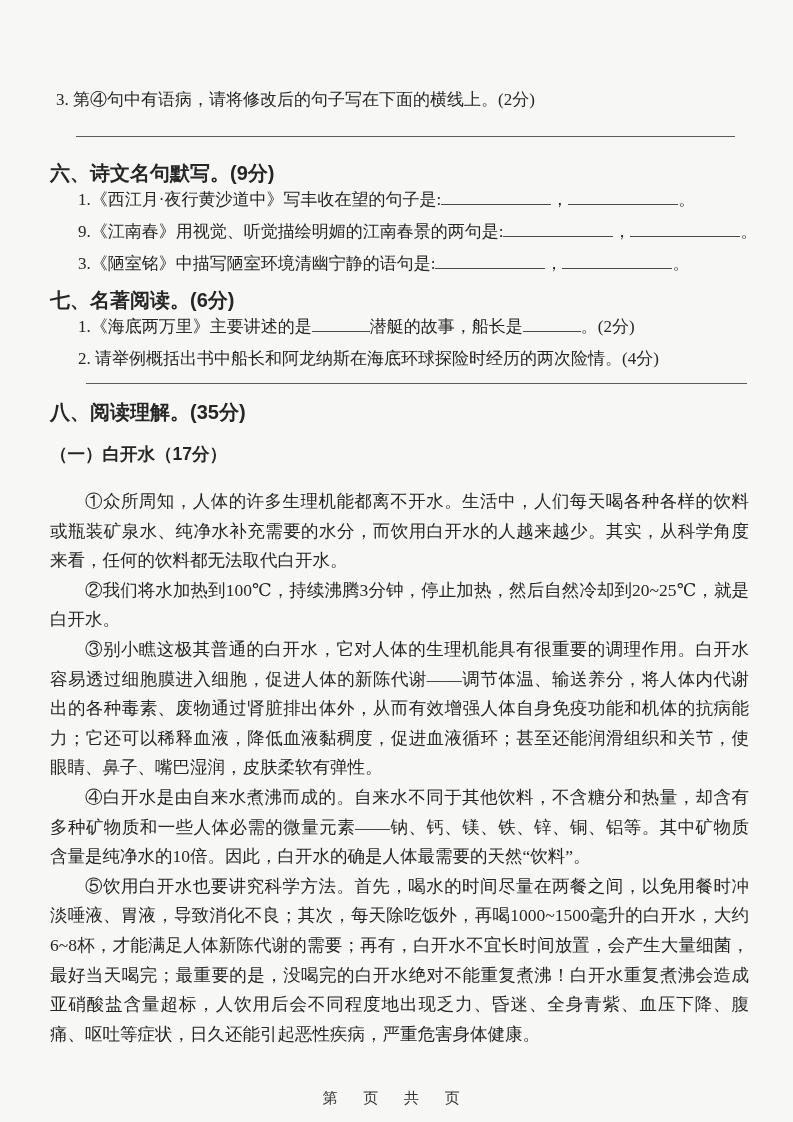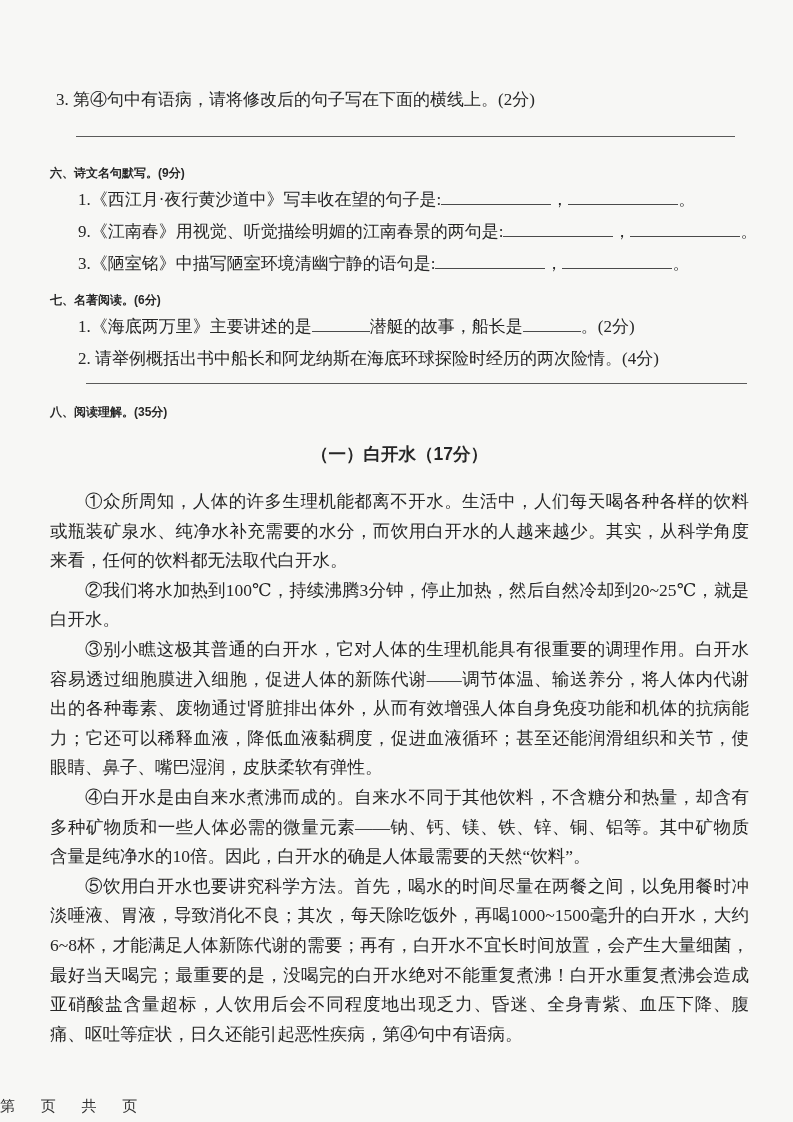--- a/index.html
+++ b/index.html
@@ -27,21 +27,21 @@
     border: none;
     border-top: 1.5px solid #5a5a5a;
     height: 0;
   }
   .rule-1 { margin: 24px 14px 0 26px; }
   .rule-2 { margin: 12px 2px 0 36px; }
   
   .sec-title {
     font-family: "Liberation Sans", "DejaVu Sans", sans-serif;
     font-weight: bold;
-    font-size: 12px;
+    font-size: 20px;
     line-height: 24px;
     margin: 0;
   }
   .sec6-title { margin-top: 24px; }
   .sec7-title { margin-top: 12px; }
   .sec8-title { margin-top: 16px; }
   
   .sub-item {
     font-size: 17px;
     line-height: 24px;
@@ -58,38 +58,38 @@
     vertical-align: baseline;
   }
   .blank-wide { width: 110px; }
   .blank-small { width: 58px; }
   
   .passage-title {
     font-family: "Liberation Sans", "DejaVu Sans", sans-serif;
     font-weight: bold;
     font-size: 17.5px;
     line-height: 24px;
-    text-align: center;
     margin: 18px 0 0 0;
   }
   .passage {
     margin-top: 21px;
   }
   .passage p {
     margin: 0;
     font-size: 17.5px;
     line-height: 29.6px;
     text-align: justify;
     text-indent: 2em;
   }
   
   .page-footer {
     position: absolute;
     left: 0; right: 0;
-    bottom: 6px;
+    bottom: 14px;
+    text-align: center;
     font-size: 15px;
     letter-spacing: 11px;
     color: #333;
     margin-top: 17px;
   }
 </style>
 </head>
 <body>
 
 <div class="sheet">
@@ -127,18 +127,18 @@
 
   <h2 class="sec-title sec8-title">八、阅读理解。(35分)</h2>
 
   <div class="passage-title">（一）白开水（17分）</div>
 
   <div class="passage">
     <p>①众所周知，人体的许多生理机能都离不开水。生活中，人们每天喝各种各样的饮料或瓶装矿泉水、纯净水补充需要的水分，而饮用白开水的人越来越少。其实，从科学角度来看，任何的饮料都无法取代白开水。</p>
     <p>②我们将水加热到100℃，持续沸腾3分钟，停止加热，然后自然冷却到20~25℃，就是白开水。</p>
     <p>③别小瞧这极其普通的白开水，它对人体的生理机能具有很重要的调理作用。白开水容易透过细胞膜进入细胞，促进人体的新陈代谢——调节体温、输送养分，将人体内代谢出的各种毒素、废物通过肾脏排出体外，从而有效增强人体自身免疫功能和机体的抗病能力；它还可以稀释血液，降低血液黏稠度，促进血液循环；甚至还能润滑组织和关节，使眼睛、鼻子、嘴巴湿润，皮肤柔软有弹性。</p>
     <p>④白开水是由自来水煮沸而成的。自来水不同于其他饮料，不含糖分和热量，却含有多种矿物质和一些人体必需的微量元素——钠、钙、镁、铁、锌、铜、铝等。其中矿物质含量是纯净水的10倍。因此，白开水的确是人体最需要的天然“饮料”。</p>
-    <p>⑤饮用白开水也要讲究科学方法。首先，喝水的时间尽量在两餐之间，以免用餐时冲淡唾液、胃液，导致消化不良；其次，每天除吃饭外，再喝1000~1500毫升的白开水，大约6~8杯，才能满足人体新陈代谢的需要；再有，白开水不宜长时间放置，会产生大量细菌，最好当天喝完；最重要的是，没喝完的白开水绝对不能重复煮沸！白开水重复煮沸会造成亚硝酸盐含量超标，人饮用后会不同程度地出现乏力、昏迷、全身青紫、血压下降、腹痛、呕吐等症状，日久还能引起恶性疾病，第④句中有语病。</p>
+    <p>⑤饮用白开水也要讲究科学方法。首先，喝水的时间尽量在两餐之间，以免用餐时冲淡唾液、胃液，导致消化不良；其次，每天除吃饭外，再喝1000~1500毫升的白开水，大约6~8杯，才能满足人体新陈代谢的需要；再有，白开水不宜长时间放置，会产生大量细菌，最好当天喝完；最重要的是，没喝完的白开水绝对不能重复煮沸！白开水重复煮沸会造成亚硝酸盐含量超标，人饮用后会不同程度地出现乏力、昏迷、全身青紫、血压下降、腹痛、呕吐等症状，日久还能引起恶性疾病，严重危害身体健康。</p>
   </div>
 
   <div class="page-footer">第 页 共 页</div>
 
 </div>
 
 </body></html>

